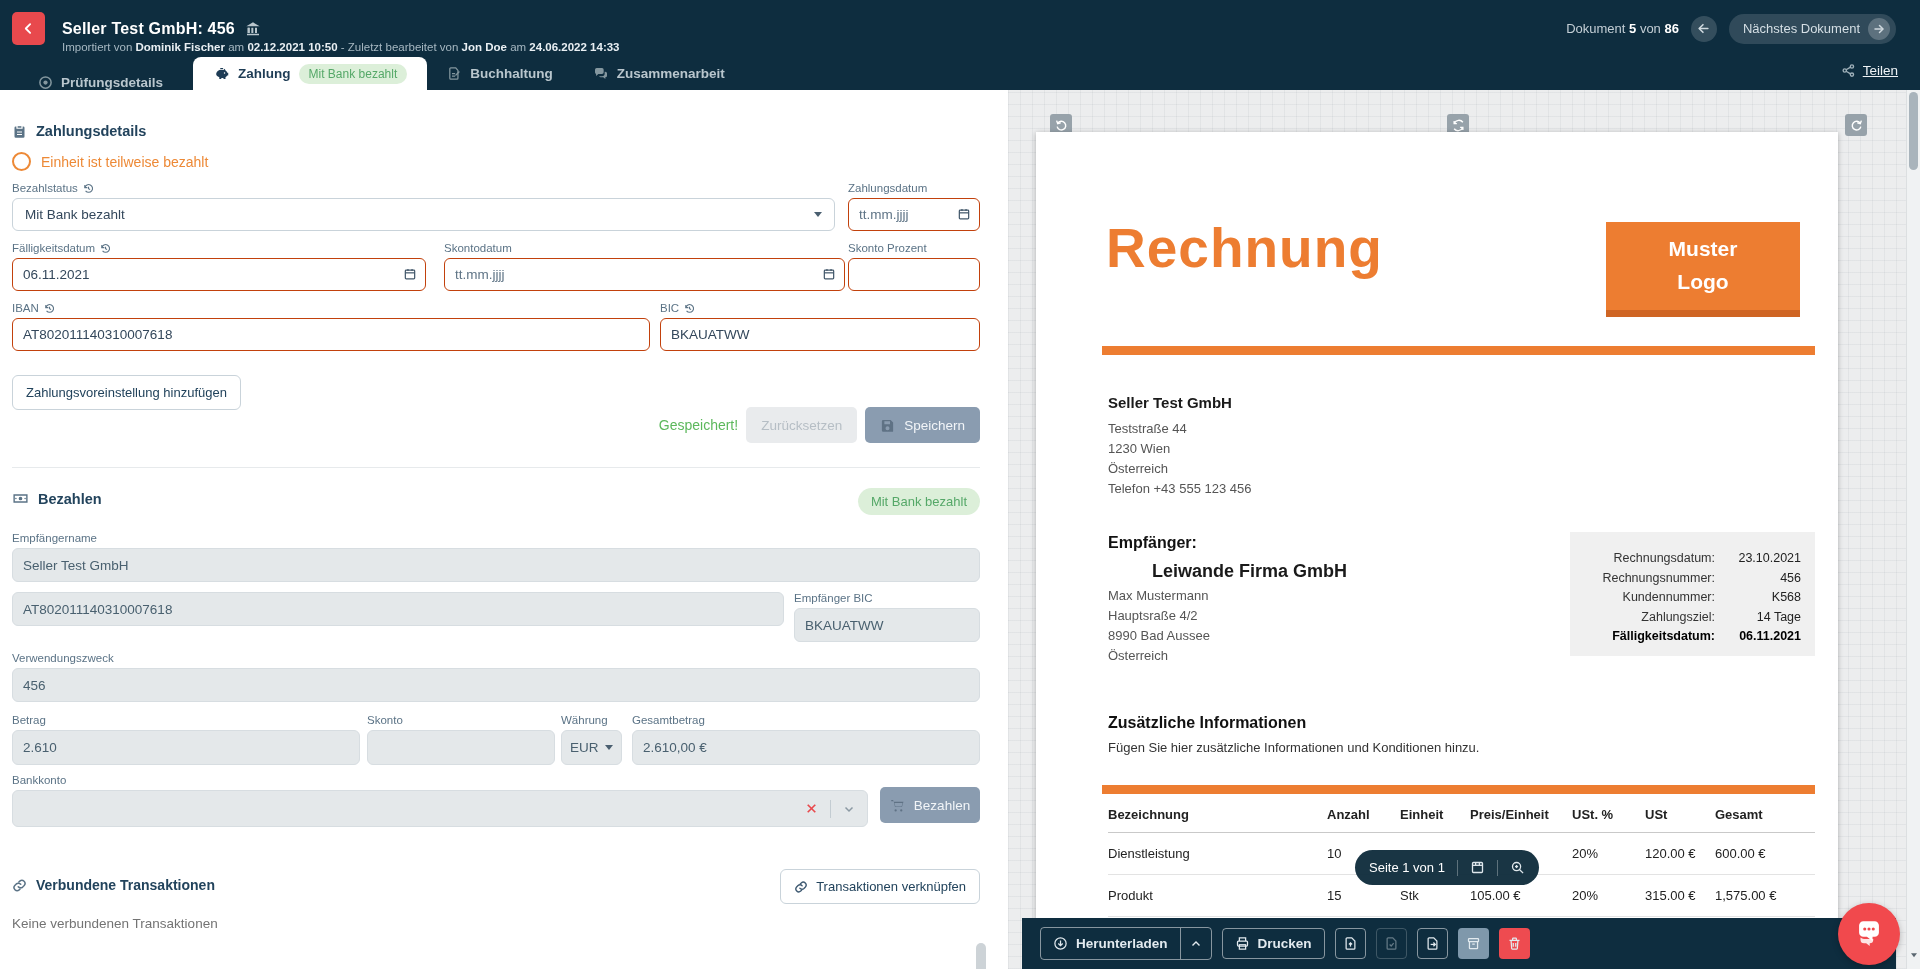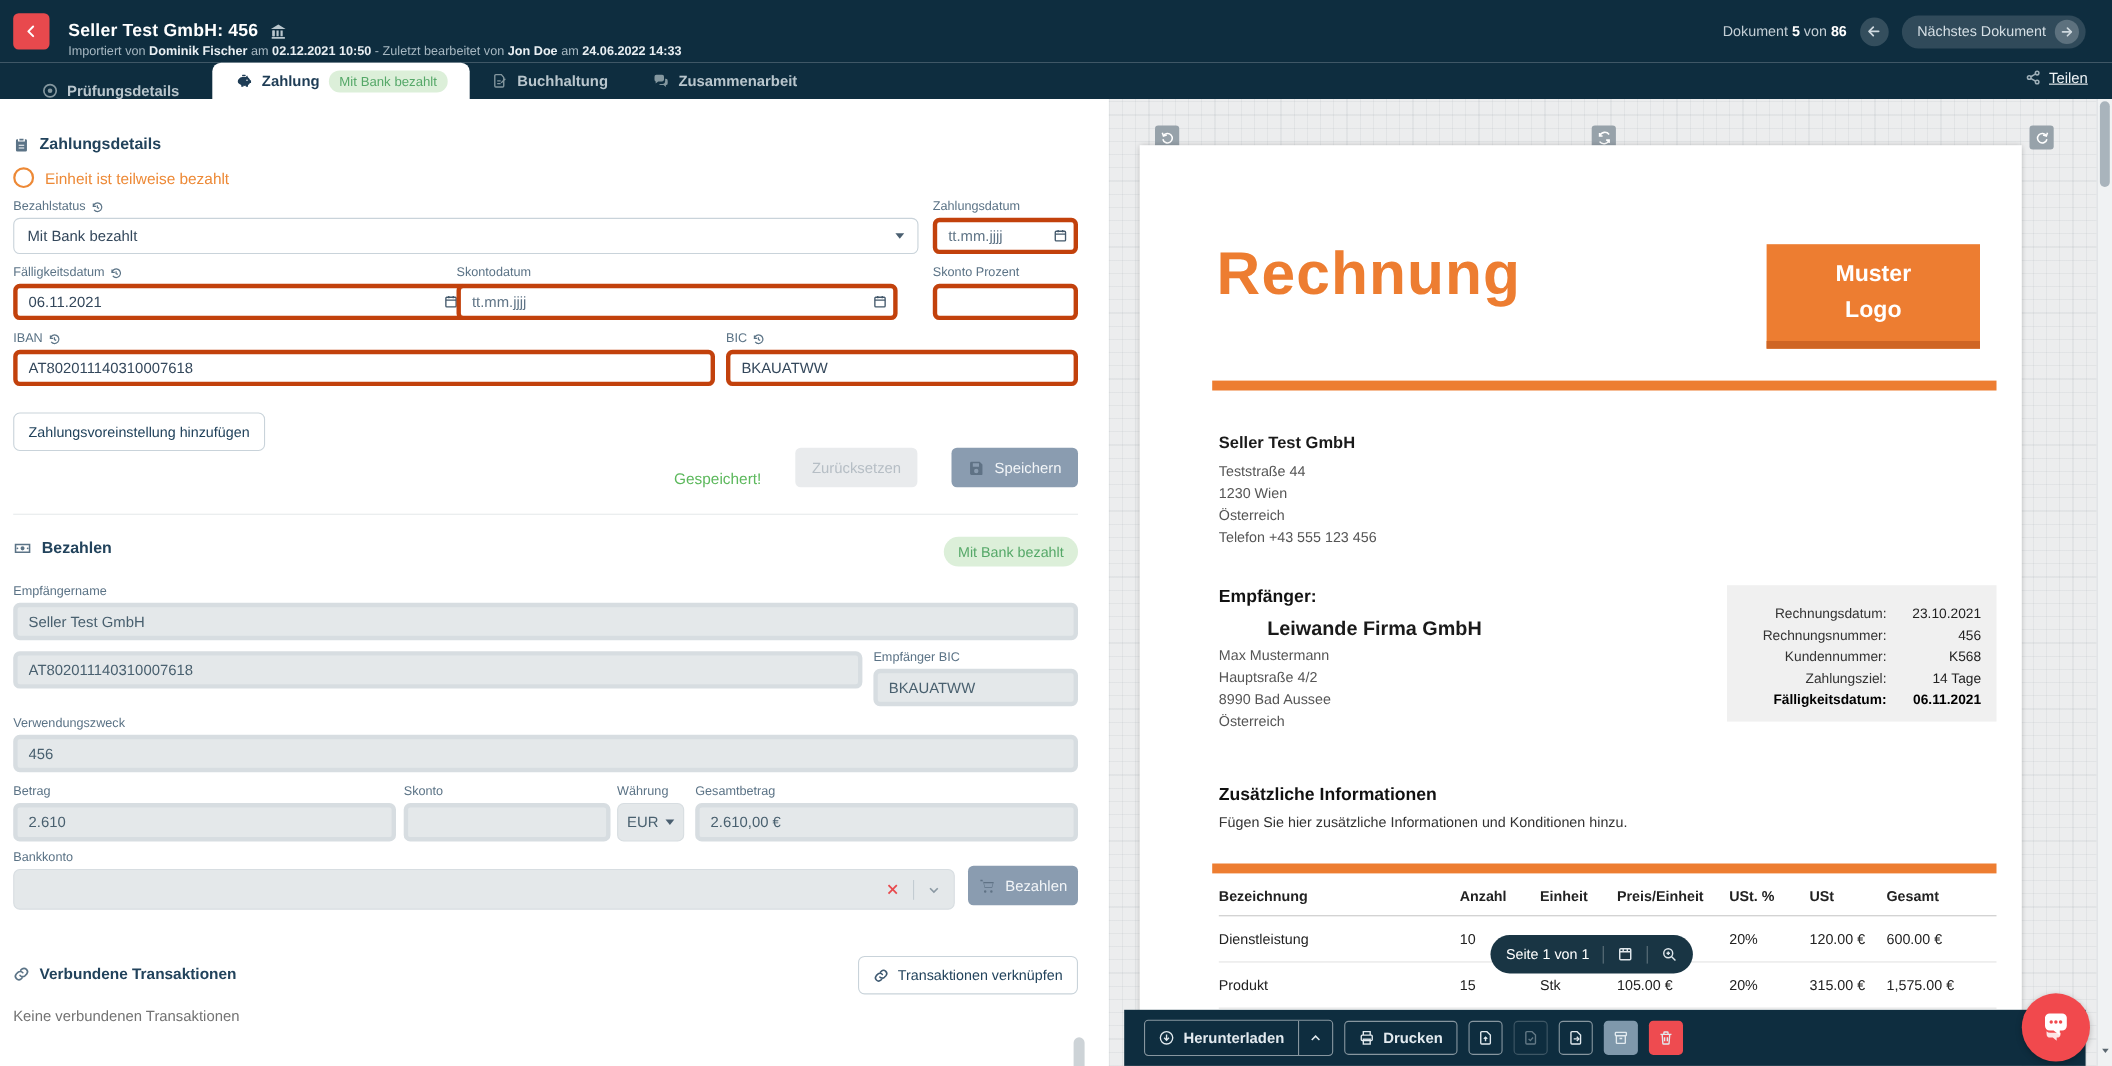--- a/index.html
+++ b/index.html
@@ -30,21 +30,21 @@
   .sharelink .ticn{color:#9fb0b9;}
   
   .left-panel{position:absolute;left:0;top:90px;width:1010px;height:879px;background:#fff;}
   .sech{position:absolute;display:flex;align-items:center;gap:9px;color:#22435C;font-size:14.5px;font-weight:700;}
   .sech .ticn{color:#5b7386;}
   .statusline{position:absolute;display:flex;align-items:center;gap:10px;color:#ED8936;font-size:14px;}
   .ring{width:15px;height:15px;border:2px solid #ED8936;border-radius:50%;}
   .f{position:absolute;}
   .f label{display:flex;align-items:center;gap:5px;font-size:11.5px;color:#5b7386;margin-bottom:4px;}
   .hicn{color:#5b7386;}
-  .inp{box-sizing:border-box;width:100%;height:33px;border:4px solid #c2410c;border-radius:6px;padding:0 10px;font-size:13.5px;color:#33475b;font-family:inherit;background:#fff;outline:none;}
+  .inp{box-sizing:border-box;width:100%;height:33px;border:1px solid #c2410c;border-radius:6px;padding:0 10px;font-size:13.5px;color:#33475b;font-family:inherit;background:#fff;outline:none;}
   .inp::placeholder{color:#5f7486;}
   .withicon{position:relative;}
   .withicon .cic{position:absolute;right:9px;top:9px;color:#43586b;pointer-events:auto;cursor:pointer;}
   .selwrap{box-sizing:border-box;height:33px;border:1px solid #c9d3da;border-radius:6px;background:#fff;display:flex;align-items:center;justify-content:space-between;padding:0 12px;font-size:13.5px;color:#33475b;cursor:pointer;}
   .caret{width:0;height:0;border-left:4.5px solid transparent;border-right:4.5px solid transparent;border-top:5.5px solid #4a5f70;}
   .dis{background:#E4E8EA !important;border-color:#d7dde1 !important;color:#49606f !important;}
   .btn-outline{border:1px solid #c9d3da;border-radius:6px;background:#fff;color:#22435C;font-size:13px;font-family:inherit;padding:9px 13px;cursor:pointer;display:flex;align-items:center;gap:8px;}
   .saved{color:#5CB85C;font-size:14px;}
   .btn-reset{background:#E9EBED;border:none;border-radius:5px;color:#b6bec5;font-size:13.5px;font-family:inherit;padding:0 15px;height:36px;cursor:default;}
   .btn-slate{background:#8A9CB0;border:none;border-radius:5px;color:#f2f5f8;font-size:13.5px;font-family:inherit;height:36px;padding:0 15px;display:flex;align-items:center;gap:9px;cursor:default;}
@@ -274,21 +274,21 @@
       <span class="cic">
           <svg width="14" height="14" viewBox="0 0 24 24" fill="none" stroke="currentColor" stroke-width="2.1">
             <rect x="4" y="5.5" width="16" height="15" rx="1.5"></rect>
             <line x1="8.5" y1="3.5" x2="8.5" y2="7"></line>
             <line x1="15.5" y1="3.5" x2="15.5" y2="7"></line>
             <line x1="4" y1="10" x2="20" y2="10"></line>
           </svg>
         </span>
     </div>
   </div>
-  <div class="f" style="left:415px;top:152px;width:401px;">
+  <div class="f" style="left:444px;top:152px;width:401px;">
     <label>
         <span>Skontodatum</span>
       </label>
     <div class="withicon">
       <input class="inp" placeholder="tt.mm.jjjj" style="">
       <span class="cic">
           <svg width="14" height="14" viewBox="0 0 24 24" fill="none" stroke="currentColor" stroke-width="2.1">
             <rect x="4" y="5.5" width="16" height="15" rx="1.5"></rect>
             <line x1="8.5" y1="3.5" x2="8.5" y2="7"></line>
             <line x1="15.5" y1="3.5" x2="15.5" y2="7"></line>
@@ -328,21 +328,21 @@
           </svg>
         </span>
     </label>
     <input class="inp" value="BKAUATWW" style="">
   </div>
 
   <button class="btn-outline" style="position:absolute;left:12px;top:285px;">
     <span>Zahlungsvoreinstellung hinzufügen</span>
   </button>
 
-  <div style="position:absolute;left:12px;top:317px;width:968px;display:flex;justify-content:flex-end;align-items:flex-end;gap:31px;">
+  <div style="position:absolute;left:12px;top:317px;width:968px;display:flex;justify-content:flex-end;align-items:center;gap:8px;">
     <span class="saved">Gespeichert!</span>
     <button class="btn-reset"><span>Zurücksetzen</span></button>
     <button class="btn-slate">
       <span class="bic">
           <svg width="15" height="15" viewBox="0 0 24 24" fill="currentColor">
             <path d="M5 3h12l4 4v14a1 1 0 0 1-1 1H5a2 2 0 0 1-2-2V5a2 2 0 0 1 2-2zm2 2v5h9V5H7zm5 8a3.2 3.2 0 1 0 0 6.4 3.2 3.2 0 0 0 0-6.4z"></path>
           </svg>
         </span>
       <span>Speichern</span>
     </button>

